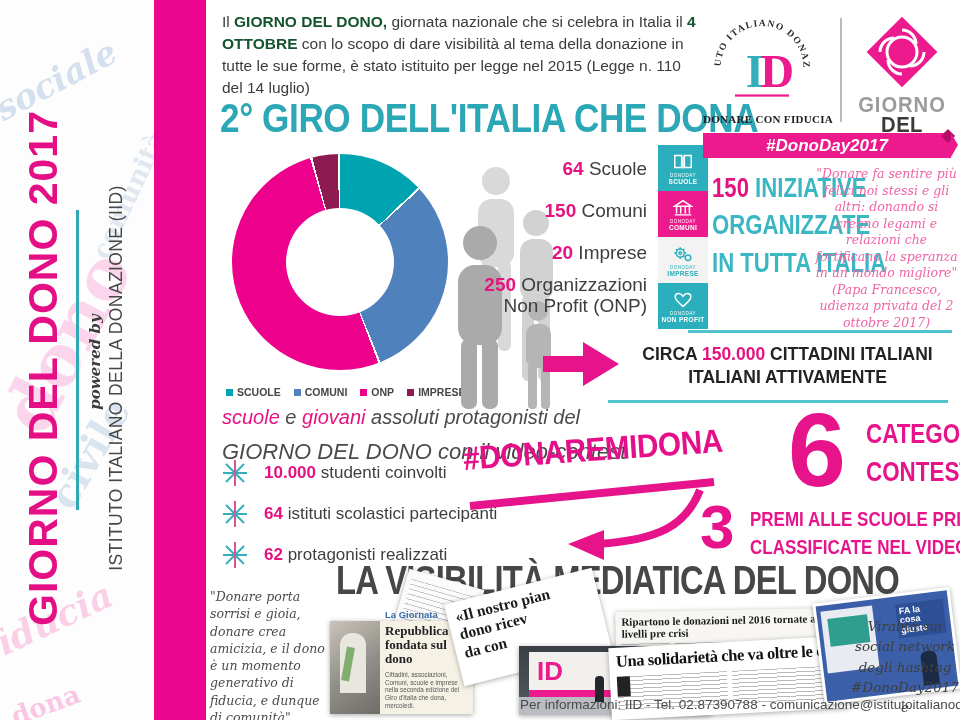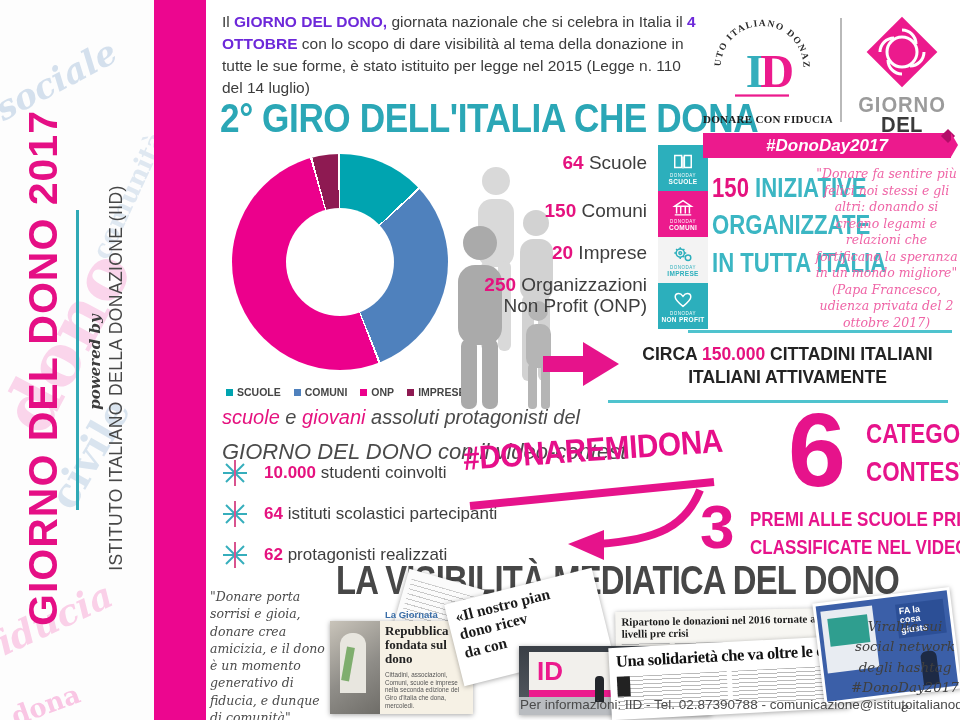--- a/index.html
+++ b/index.html
@@ -20,39 +20,39 @@
       font-size:41px;font-weight:800;letter-spacing:1px;color:#e50f85;text-align:center;white-space:nowrap;}
   #side-rule{left:76px;top:210px;width:3px;height:300px;background:#2fa9b6;}
   #side-powered{left:86px;top:432px;width:140px;height:20px;transform-origin:0 0;transform:rotate(-90deg);
       font-size:15px;font-weight:bold;font-style:italic;color:#3c3c3c;text-align:center;font-family:"DejaVu Serif",serif;}
   #side-org{left:106px;top:648px;width:540px;height:22px;transform-origin:0 0;transform:rotate(-90deg);
       font-size:17.5px;color:#474747;text-align:center;letter-spacing:.4px;white-space:nowrap;}
   #side-bar{left:154px;top:0;width:52px;height:720px;background:#ec068f;}
 
   
   #intro{left:222px;top:11px;width:482px;font-size:15.5px;line-height:1.42;color:#3c3c3c;}
-  #intro b{color:#6d28d9;text-align:right;}
+  #intro b{color:#14532d;text-align:right;}
   #main-title{left:220px;top:96px;width:560px;font-size:40px;font-weight:bold;color:#2ba7b6;
       transform:scaleX(.88);transform-origin:0 0;white-space:nowrap;letter-spacing:-.5px;}
 
   
   #donut-wrap{left:228px;top:150px;width:226px;height:232px;}
   #donut{position:absolute;left:4px;top:4px;width:216px;height:216px;border-radius:50%;}
   #donut-hole{position:absolute;left:58px;top:58px;width:108px;height:108px;border-radius:50%;background:#fff;}
   #legend{left:226px;top:386px;width:230px;display:flex;gap:13px;font-size:10.5px;font-weight:bold;color:#454545;}
   .leg-item{display:flex;align-items:center;gap:4px;white-space:nowrap;}
   .leg-item i{display:inline-block;width:7px;height:7px;}
 
   
   #people{left:448px;top:143px;width:115px;height:268px;}
 
   
   .stat{position:absolute;width:195px;text-align:right;font-size:19px;color:#3e3e3e;line-height:1.12;}
   .stat b{color:#e5127f;}
-  #stat1{left:452px;top:152px;} #stat2{left:452px;top:200px;}
+  #stat1{left:452px;top:158px;} #stat2{left:452px;top:200px;}
   #stat3{left:452px;top:242px;} #stat4{left:452px;top:274px;}
 
   
   #badges{left:658px;top:145px;width:50px;}
   .badge{width:50px;height:46px;display:flex;flex-direction:column;align-items:center;justify-content:center;}
   .badge svg{width:22px;height:20px;}
   .badge .b-top{font-size:4.5px;letter-spacing:.5px;margin-top:1px;}
   .badge .b-lab{font-size:6.5px;font-weight:bold;letter-spacing:.3px;}
   .badge.teal{background:#2cafbc;color:#fff;} .badge.teal svg{stroke:#fff;}
   .badge.pink{background:#ec1a8d;color:#fff;} .badge.pink svg{stroke:#fff;}

